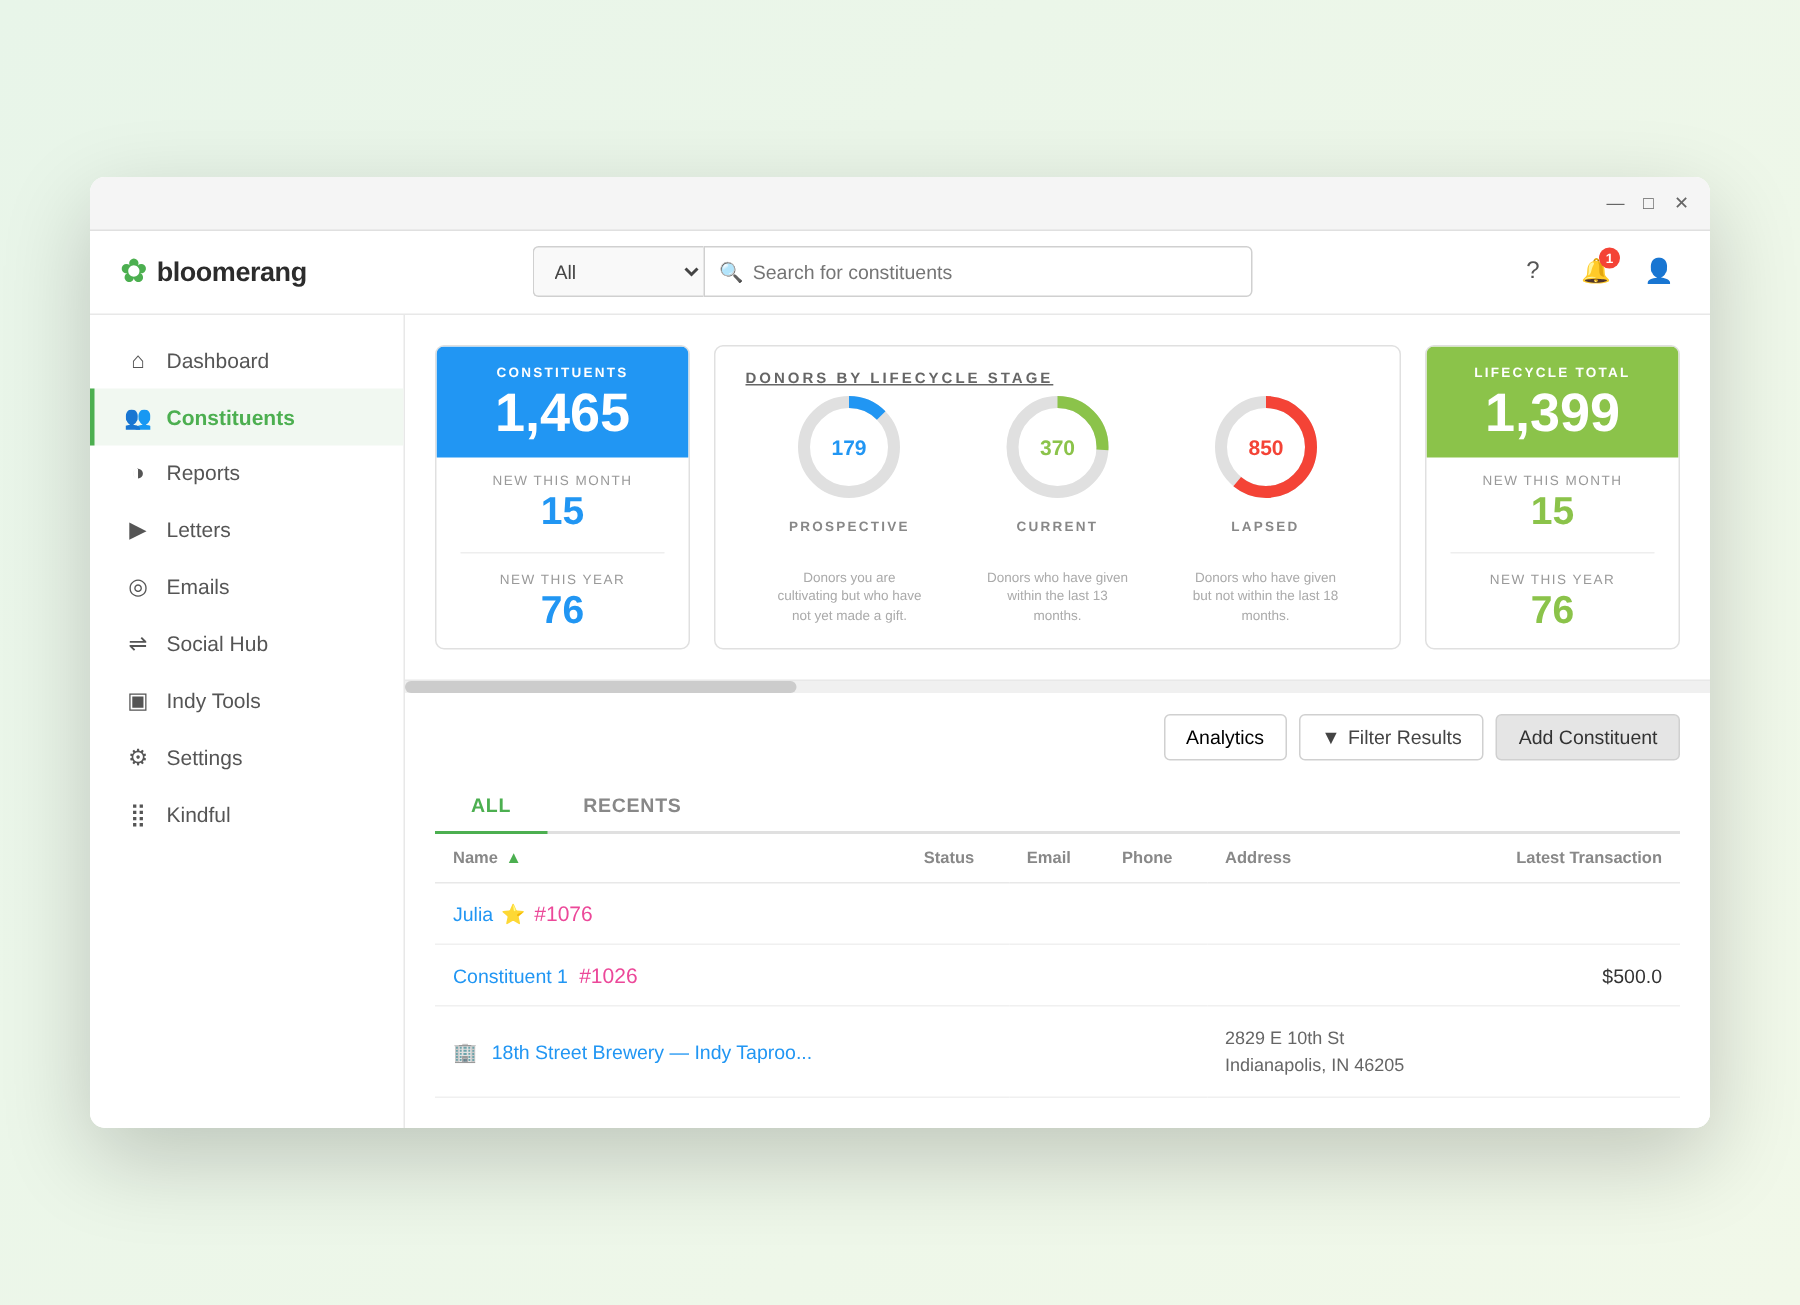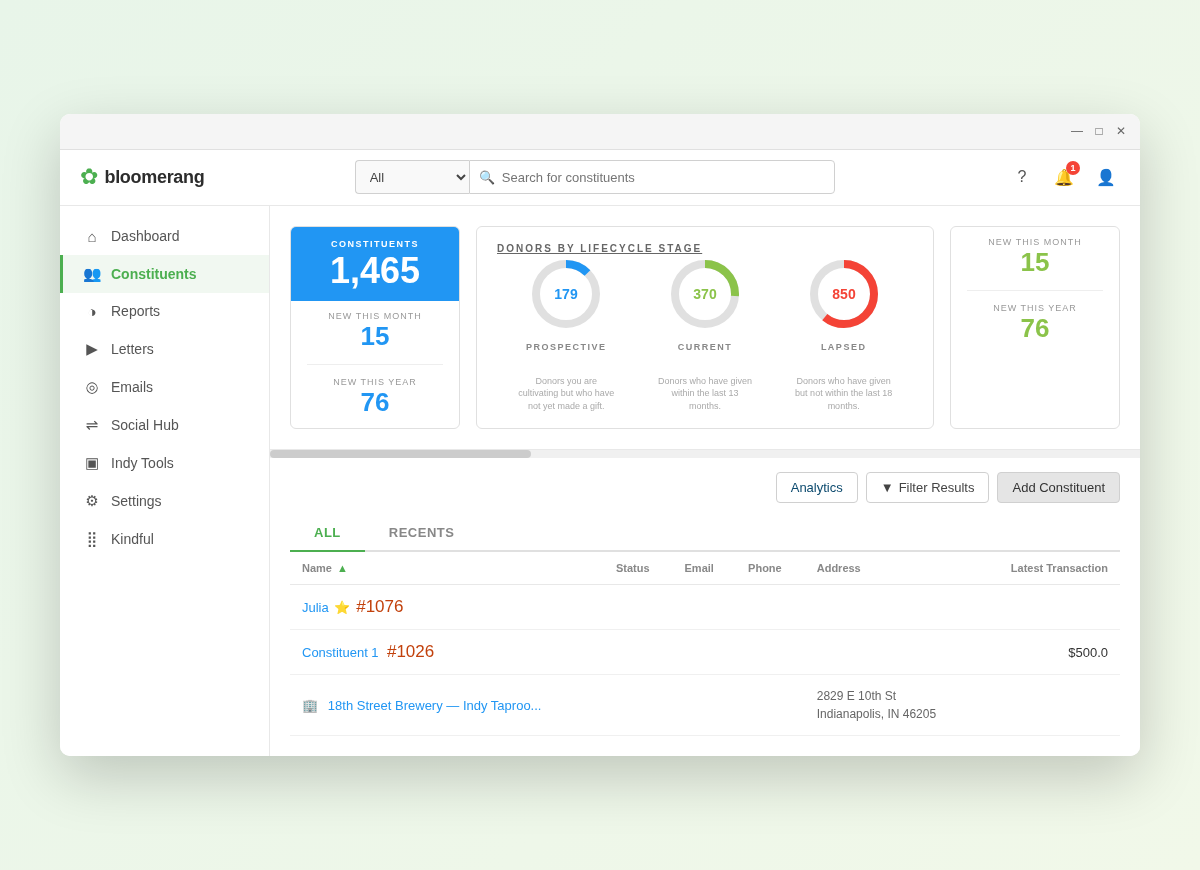--- a/index.html
+++ b/index.html
@@ -364,21 +364,21 @@
       border-radius: 4px;
       font-size: 13px;
       cursor: pointer;
       border: 1px solid #d0d0d0;
       background: #fff;
       color: #444;
       font-weight: 500;
     }
     .btn-analytics {
       background: #fff;
-      color: #0c4a6e;
+      color: #000000;
     }
     .btn-filter {
       display: flex;
       align-items: center;
       gap: 5px;
     }
     .btn-add {
       background: #e5e5e5;
       color: #333;
     }
@@ -420,21 +420,21 @@
       white-space: nowrap;
     }
     .data-table th .sort-arrow { color: #4caf50; margin-left: 2px; }
     .data-table td {
       padding: 12px 12px;
       border-bottom: 1px solid #f0f0f0;
       color: #333;
     }
     .name-link { color: #2196f3; font-weight: 500; text-decoration: none; text-align: right; }
     .star-icon { color: #ffc107; margin: 0 2px; }
-    .id-text { color: #c2410c; font-size: 17px; }
+    .id-text { color: #ec4899; font-size: 14px; }
     .org-icon { color: #bbb; margin-right: 6px; }
     .amount-text { color: #333; font-weight: 500; text-align: right; }
 
   </style>
 </head>
 <body>
 
 <div class="window-wrapper">
 
   <div class="title-bar">
@@ -569,20 +569,24 @@
                     <circle cx="40" cy="40" r="30" fill="none" stroke="#f44336" stroke-width="8" stroke-dasharray="114.9 74.1" transform="rotate(-90 40 40)"></circle>
                     <text x="40" y="45" text-anchor="middle" font-size="14" font-weight="700" fill="#f44336">850</text>
                   </svg>
                   <span class="donut-label">LAPSED</span>
                   <span class="donut-desc">Donors who have given but not within the last 18 months.</span>
                 </div>
               </div>
             </div>
 
             <div class="lifecycle-total-card">
+              <div class="lifecycle-total-header">
+                <div class="card-label">LIFECYCLE TOTAL</div>
+                <div class="card-number">1,399</div>
+              </div>
               <div class="lifecycle-total-body constituent-card-body">
                 <div class="stat-row">
                   <span class="stat-label">NEW THIS MONTH</span>
                   <span class="stat-value" style="color:#8bc34a;">15</span>
                 </div>
                 <hr class="stat-divider">
                 <div class="stat-row">
                   <span class="stat-label">NEW THIS YEAR</span>
                   <span class="stat-value" style="color:#8bc34a;">76</span>
                 </div>

